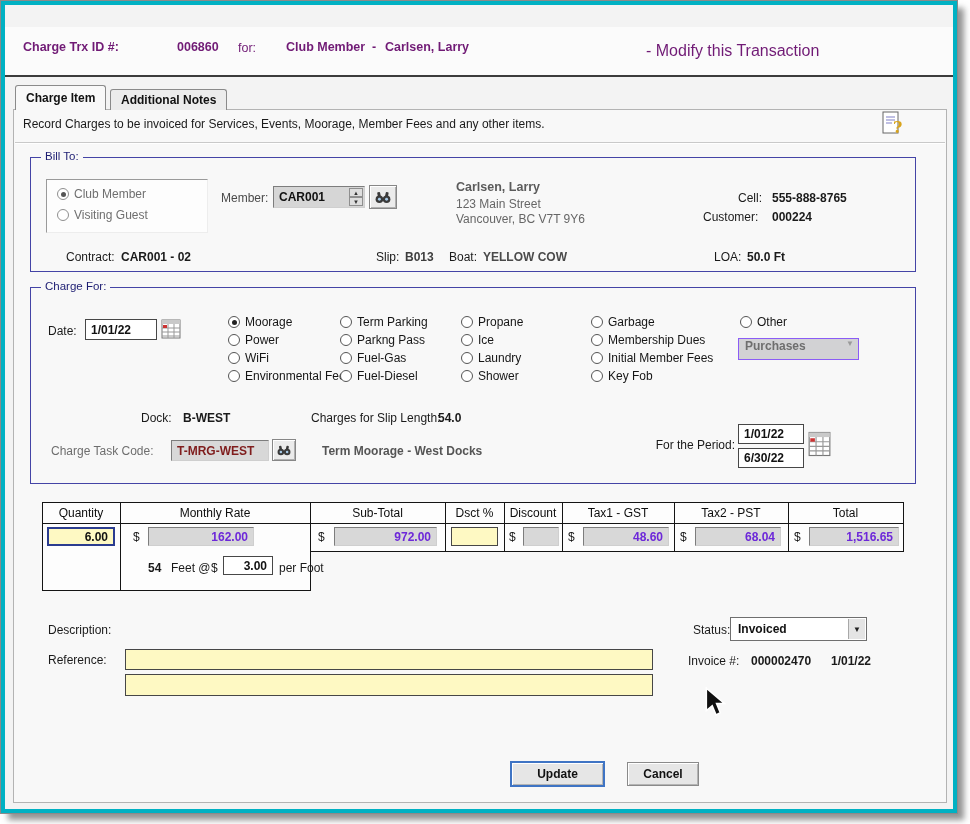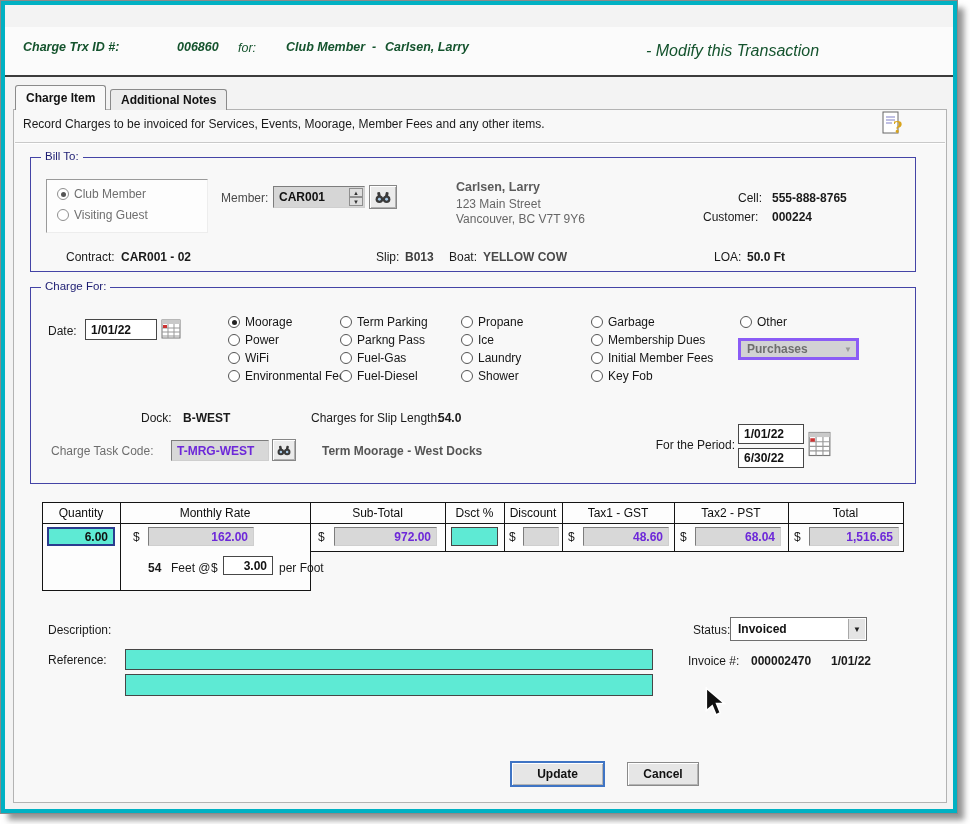--- a/index.html
+++ b/index.html
@@ -4,21 +4,21 @@
 <style>
   * { margin:0; padding:0; box-sizing:border-box; }
   html,body { width:970px; height:824px; background:#ffffff; font-family:"Liberation Sans", sans-serif; position:relative; overflow:hidden; }
   .window { position:absolute; left:1px; top:1px; width:956px; height:812px; border:4px solid #00b1c3; outline:1px solid #8a8a8a; background:#f3f3f3; box-shadow:7px 7px 6px rgba(60,60,60,.55); }
   .client { position:absolute; inset:0; }
   .abs { position:absolute; }
 
   .titlebar { position:absolute; left:0; top:0; right:0; height:22px; background:#00b1c3; color:#06262b; font-size:12px; font-weight:bold; line-height:22px; padding-left:7px; }
 
   .headerstrip { position:absolute; left:0; top:22px; right:0; height:50px; background:#fbfbfb; border-bottom:2px solid #3c3c3c; }
-  .h-lbl { position:absolute; font-size:12.5px; color:#14532d; white-space:nowrap;font-style:italic; }
+  .h-lbl { position:absolute; font-size:12.5px; color:#701a75; white-space:nowrap; }
   .h-b { font-weight:bold; }
 
   .tabpanel { position:absolute; left:8px; top:104px; width:934px; height:694px; border:1px solid #b3b3b3; background:#f8f8f8; }
   .tab { position:absolute; border:1px solid #8a8a8a; border-bottom:none; border-radius:3px 3px 0 0; font-size:12px; font-weight:bold; color:#111; padding:0 10px; display:flex; align-items:center; background:#ececec; z-index:2; }
   .tab.active { background:#f8f8f8; z-index:4; }
 
   .txt { position:absolute; font-size:12px; color:#1a1a1a; white-space:nowrap; }
   .txt-g { color:#6e6e6e; }
   .b { font-weight:bold; }
   .sep { position:absolute; height:1px; background:#c9c9c9; box-shadow:0 1px 0 #ffffff; z-index:3; }
@@ -30,32 +30,32 @@
   .rb { width:12px; height:12px; min-width:12px; border-radius:50%; border:1px solid #555; background:#fff; position:relative; }
   .rb.checked::after { content:''; position:absolute; inset:2.5px; border-radius:50%; background:#222; }
   .radio.dis { color:#6f6f6f; }
   .radio.dis .rb { border-color:#8f8f8f; }
   .radio.dis .rb.checked::after { background:#555; }
 
   .rpanel { position:absolute; background:#fdfdfd; border:1px solid; border-color:#9a9a9a #ededed #ededed #9a9a9a; }
 
   .wfield { position:absolute; background:#fff; border:1px solid #474747; font-size:12px; font-weight:bold; color:#111; display:flex; align-items:center; padding:0 5px; white-space:nowrap; }
   .gfield { position:absolute; background:#d8d8d8; border:1px solid; border-color:#7d7d7d #cfcfcf #cfcfcf #7d7d7d; font-size:12px; font-weight:bold; color:#6d28d9; display:flex; align-items:center; justify-content:flex-end; padding:0 5px; white-space:nowrap; }
-  input.txtin { position:absolute; border:1px solid #474747; background:#5eead4; font:12px "Liberation Sans", sans-serif; padding:0 5px; color:#111; }
+  input.txtin { position:absolute; border:1px solid #474747; background:#fef9c3; font:12px "Liberation Sans", sans-serif; padding:0 5px; color:#111; }
   input.boldin { font-weight:bold; }
   input.num { text-align:right; }
   .qty-focus { border:2px solid #2b3c8f !important; }
 
   .mcombo { position:absolute; background:#d6d6d6; border:1px solid; border-color:#7d7d7d #cfcfcf #cfcfcf #7d7d7d; font-size:12px; font-weight:bold; color:#111; display:flex; align-items:center; padding:0 18px 0 5px; }
   .spinner { position:absolute; right:1px; top:1px; bottom:1px; width:14px; display:flex; flex-direction:column; }
   .spbtn { flex:1; background:#dedede; border:1px solid #8f8f8f; font-size:6px; line-height:1; display:flex; align-items:center; justify-content:center; color:#333; }
 
   .tool { position:absolute; display:flex; align-items:center; justify-content:center; background:#ebebeb; border:1px solid #878787; box-shadow:inset 1px 1px 0 #fff, inset -1px -1px 0 #b0b0b0; cursor:pointer; }
 
-  .pcombo { position:absolute; background:#d2d2d4; border:3px solid #8b5cf6; color:#6e6e6e; font-size:12px; font-weight:bold; display:flex; align-items:center; padding:0 6px; }
+  .pcombo { position:absolute; background:#d2d2d4; border:1px solid #8b5cf6; color:#6e6e6e; font-size:12px; font-weight:bold; display:flex; padding:0 6px; }
   .pcombo .arr { position:absolute; right:4px; font-size:8px; color:#9a9a9a; }
 
   .scombo { position:absolute; background:#fff; border:1px solid #6f6f6f; font-size:12px; font-weight:bold; color:#111; display:flex; align-items:center; padding:0 7px; }
   .scombo .arrowbox { position:absolute; right:1px; top:1px; bottom:1px; width:17px; background:#e4e4e4; border-left:1px solid #a8a8a8; display:flex; align-items:center; justify-content:center; font-size:8px; color:#222; }
 
   .hline, .vline { position:absolute; background:#141414; z-index:4; }
   .trect { position:absolute; background:#fdfdfd; z-index:3; }
   .thead { position:absolute; font-size:12px; color:#0d0d0d; text-align:center; z-index:5; white-space:nowrap; }
   .tcell { z-index:5; }
 
@@ -244,21 +244,21 @@
       <span>Purchases</span>
       <span class="arr">▼</span>
     </div>
 
     <span class="txt" style="left:110px;top:123px">Dock:</span>
     <span class="txt b" style="left:152px;top:123px">B-WEST</span>
     <span class="txt" style="left:280px;top:123px">Charges for Slip Length:</span>
     <span class="txt b" style="left:407px;top:123px">54.0</span>
 
     <span class="txt txt-g" style="left:20px;top:156px">Charge Task Code:</span>
-    <div class="gfield" style="left:140px;top:152px;width:98px;height:21px;justify-content:flex-start;color:#6d28d9">
+    <div class="gfield" style="left:140px;top:152px;width:98px;height:21px;justify-content:flex-start;color:#7f1d1d">
       <span>T-MRG-WEST</span>
     </div>
     <div class="tool" style="left:241px;top:151px;width:24px;height:22px">
       <svg width="16" height="11" viewBox="0 0 20 14">
         <rect x="4" y="1" width="3.2" height="6" rx="1" fill="#3a3a3a" transform="rotate(-12 6 4)"></rect>
         <rect x="12.6" y="1" width="3.2" height="6" rx="1" fill="#3a3a3a" transform="rotate(12 14 4)"></rect>
         <circle cx="6" cy="9" r="4.2" fill="#3a3a3a"></circle>
         <circle cx="14" cy="9" r="4.2" fill="#3a3a3a"></circle>
         <circle cx="6" cy="9" r="1.6" fill="#a8cbe8"></circle>
         <circle cx="14" cy="9" r="1.6" fill="#a8cbe8"></circle>

